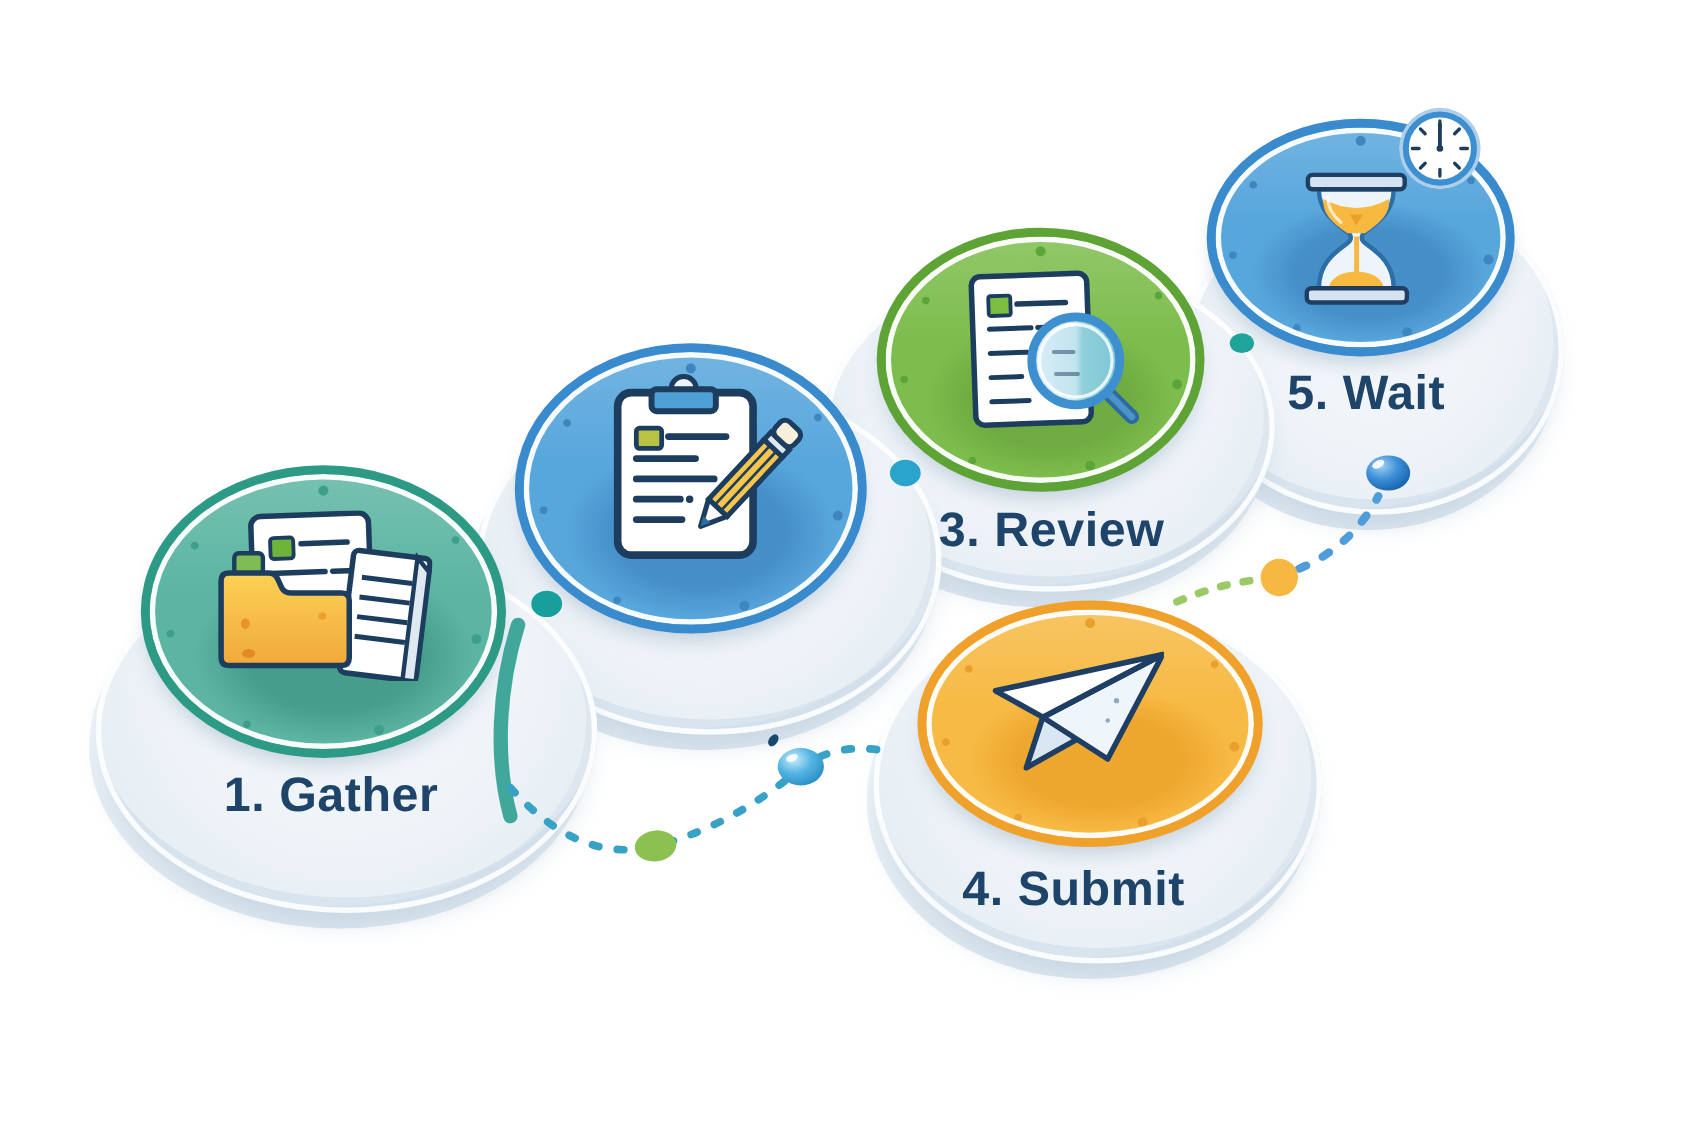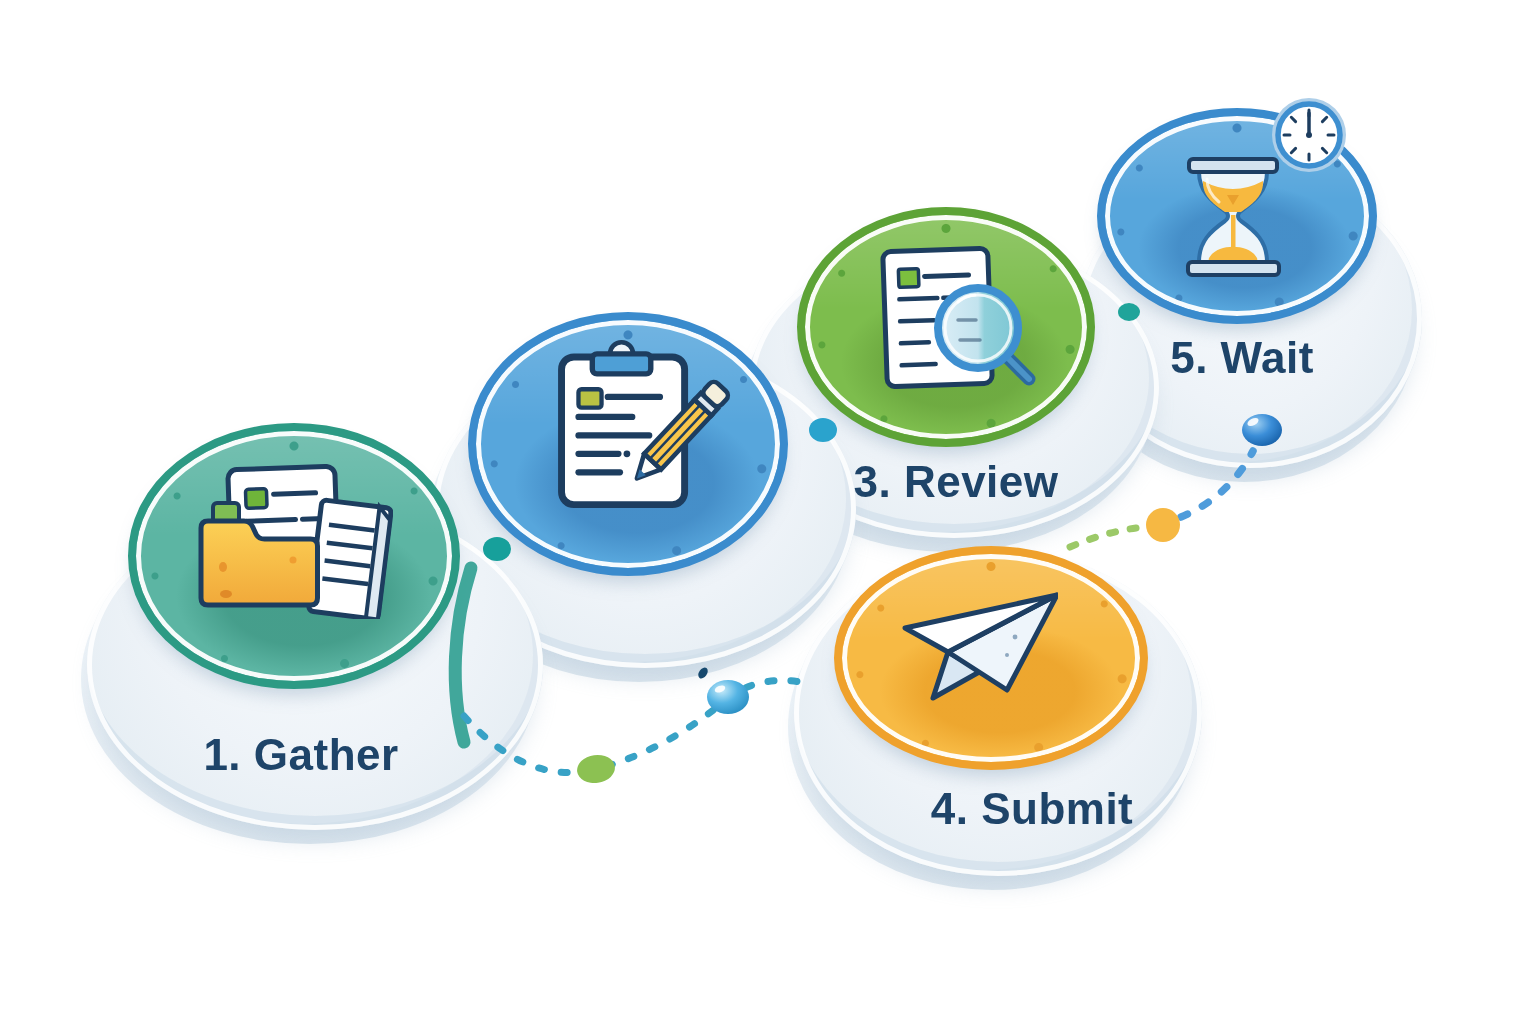--- a/index.html
+++ b/index.html
@@ -59,36 +59,36 @@
   .label {
     position:absolute; transform:translateX(-50%);
     font-size:44px; font-weight:bold; color:#1e4469;
     letter-spacing:.5px; white-space:nowrap; line-height:1;
   }
 
   
   .s1 .platform { left:87px;   top:500px; width:456px; height:330px; }
   .s1 .circle   { left:128px;  top:423px; width:332px; height:266px; }
   .s1 .icon     { left:193px;  top:464px; width:200px; height:155px; }
-  .s1 .label    { left:301px;  top:701px;margin-top:32px; }
+  .s1 .label    { left:301px;  top:701px; }
 
   .s2 .platform { left:434px;  top:350px; width:422px; height:318px; }
   .s2 .circle   { left:468px;  top:312px; width:320px; height:264px; }
   .s2 .icon     { left:540px;  top:340px; width:200px; height:200px; }
   .s2 .label    { left:633px;  top:586px; }
 
   .s3 .platform { left:749px;  top:238px; width:410px; height:300px; }
   .s3 .circle   { left:797px;  top:207px; width:298px; height:240px; }
   .s3 .icon     { left:878px;  top:244px; width:165px; height:145px; }
   .s3 .label    { left:956px;  top:460px; }
 
   .s4 .platform { left:794px;  top:550px; width:408px; height:326px; }
   .s4 .circle   { left:834px;  top:546px; width:314px; height:224px; }
   .s4 .icon     { left:898px;  top:586px; width:160px; height:118px; }
-  .s4 .label    { left:1032px;  top:787px; }
+  .s4 .label    { left:976px;  top:787px; }
 
   .s5 .platform { left:1078px; top:170px; width:344px; height:298px; }
   .s5 .circle   { left:1097px; top:108px; width:280px; height:216px; }
   .s5 .icon     { left:1185px; top:155px; width:100px; height:125px; }
   .s5 .label    { left:1242px; top:336px; }
   .s5 .badge    { left:1271px; top:97px;  width:76px;  height:76px; position:absolute; }
 </style>
 </head>
 <body>
 

